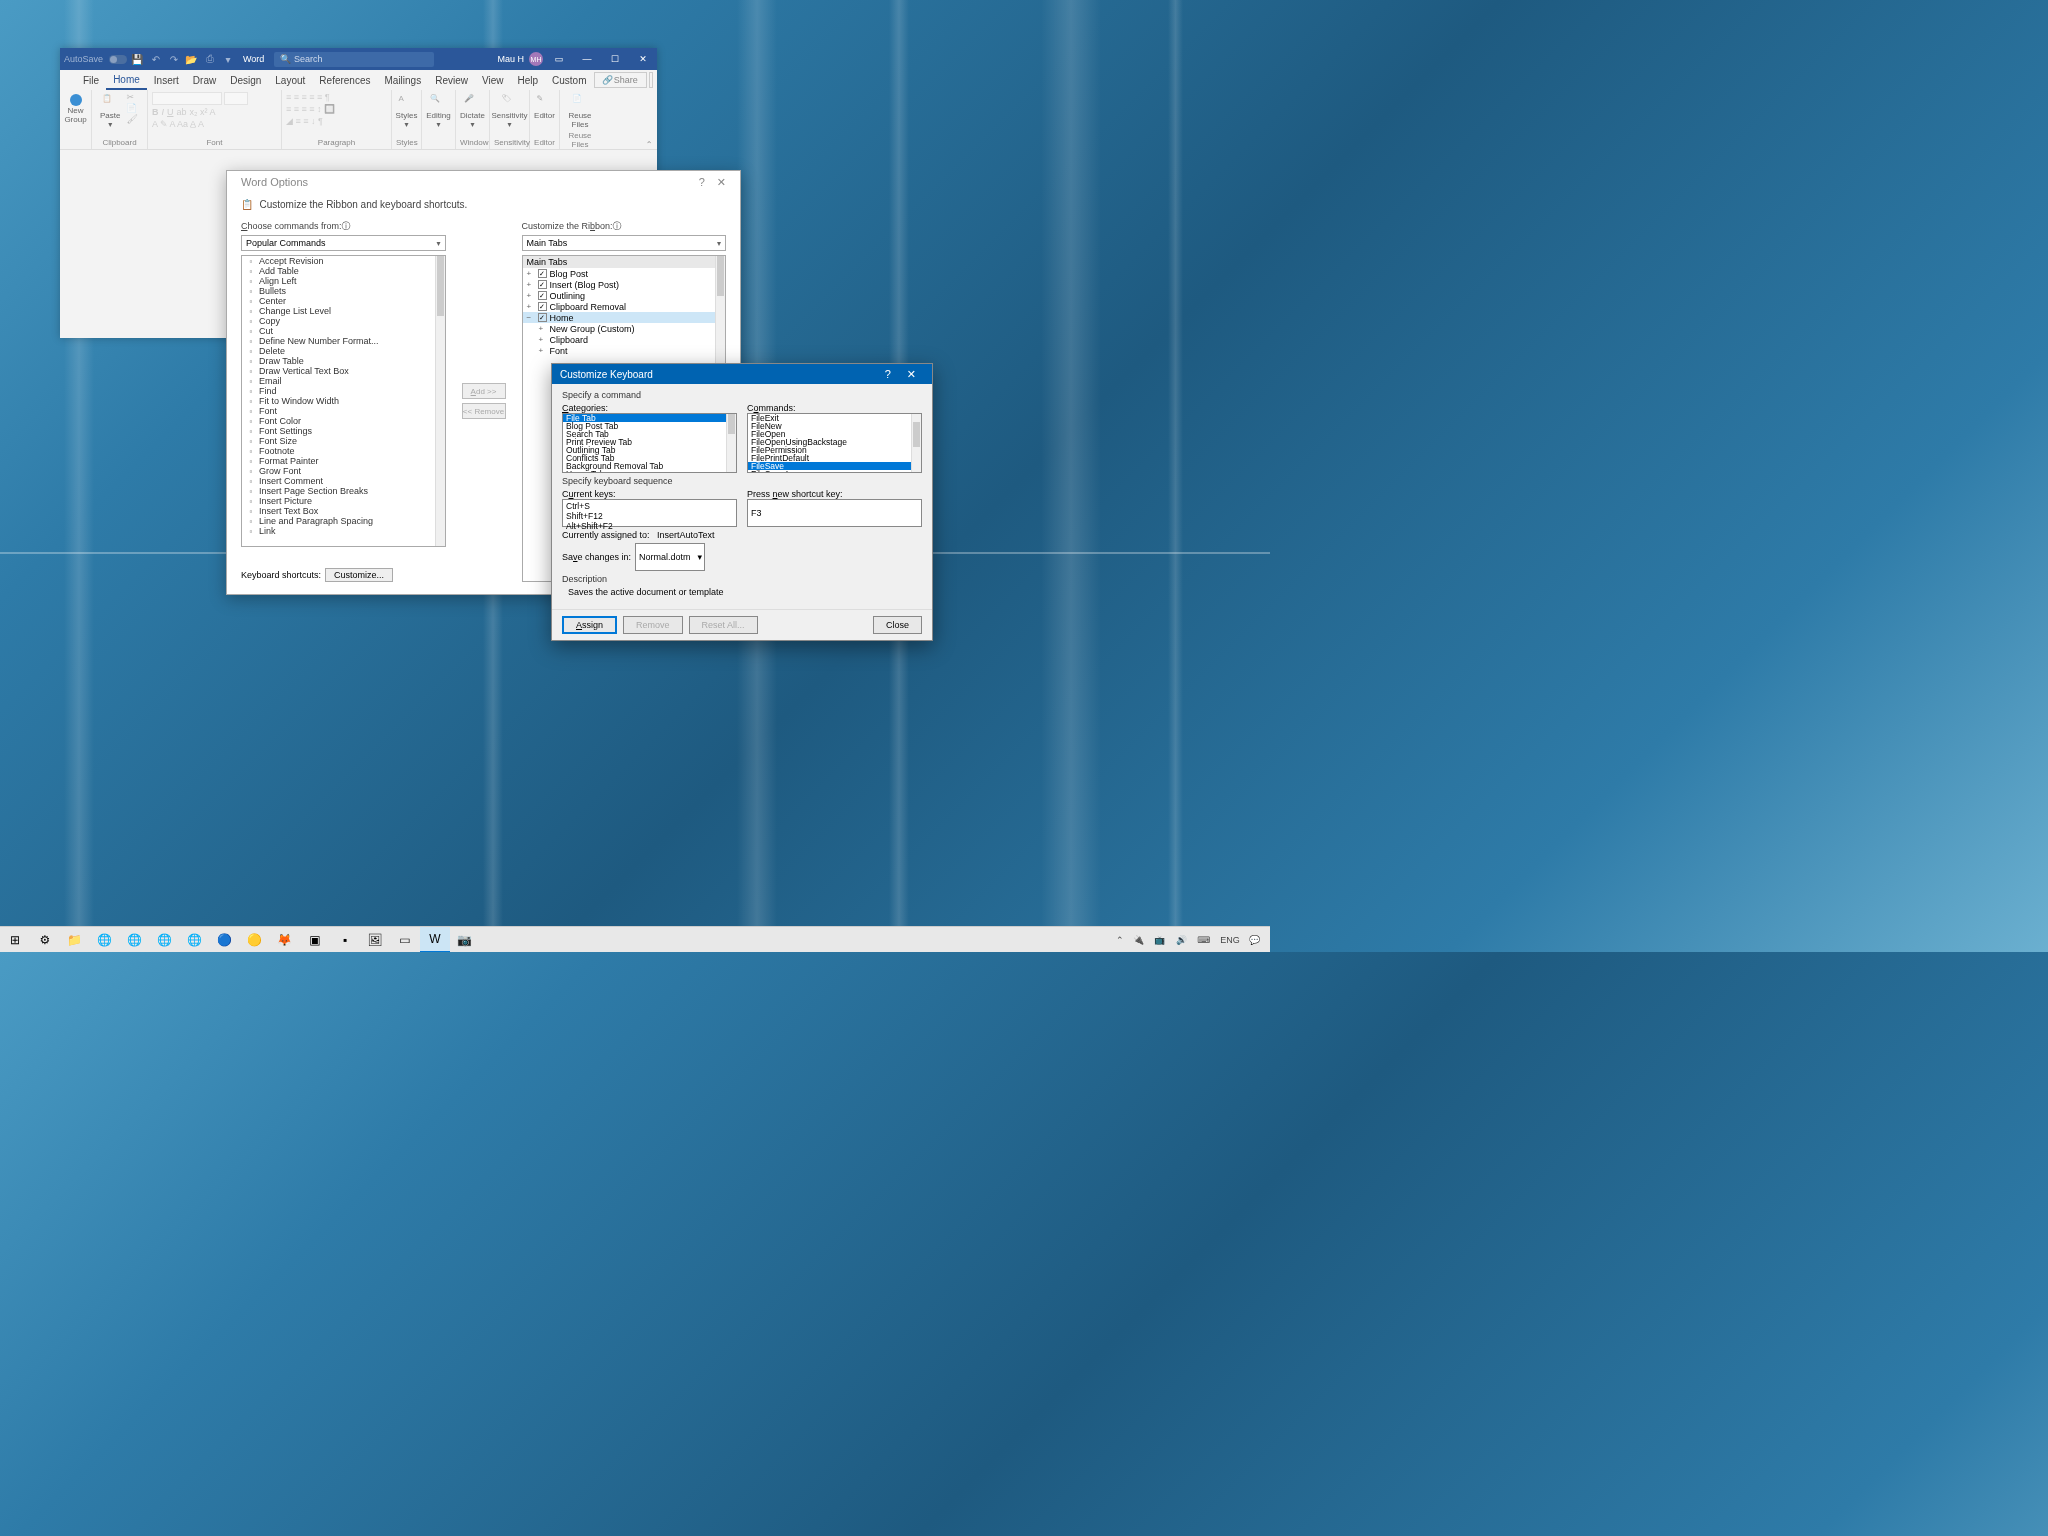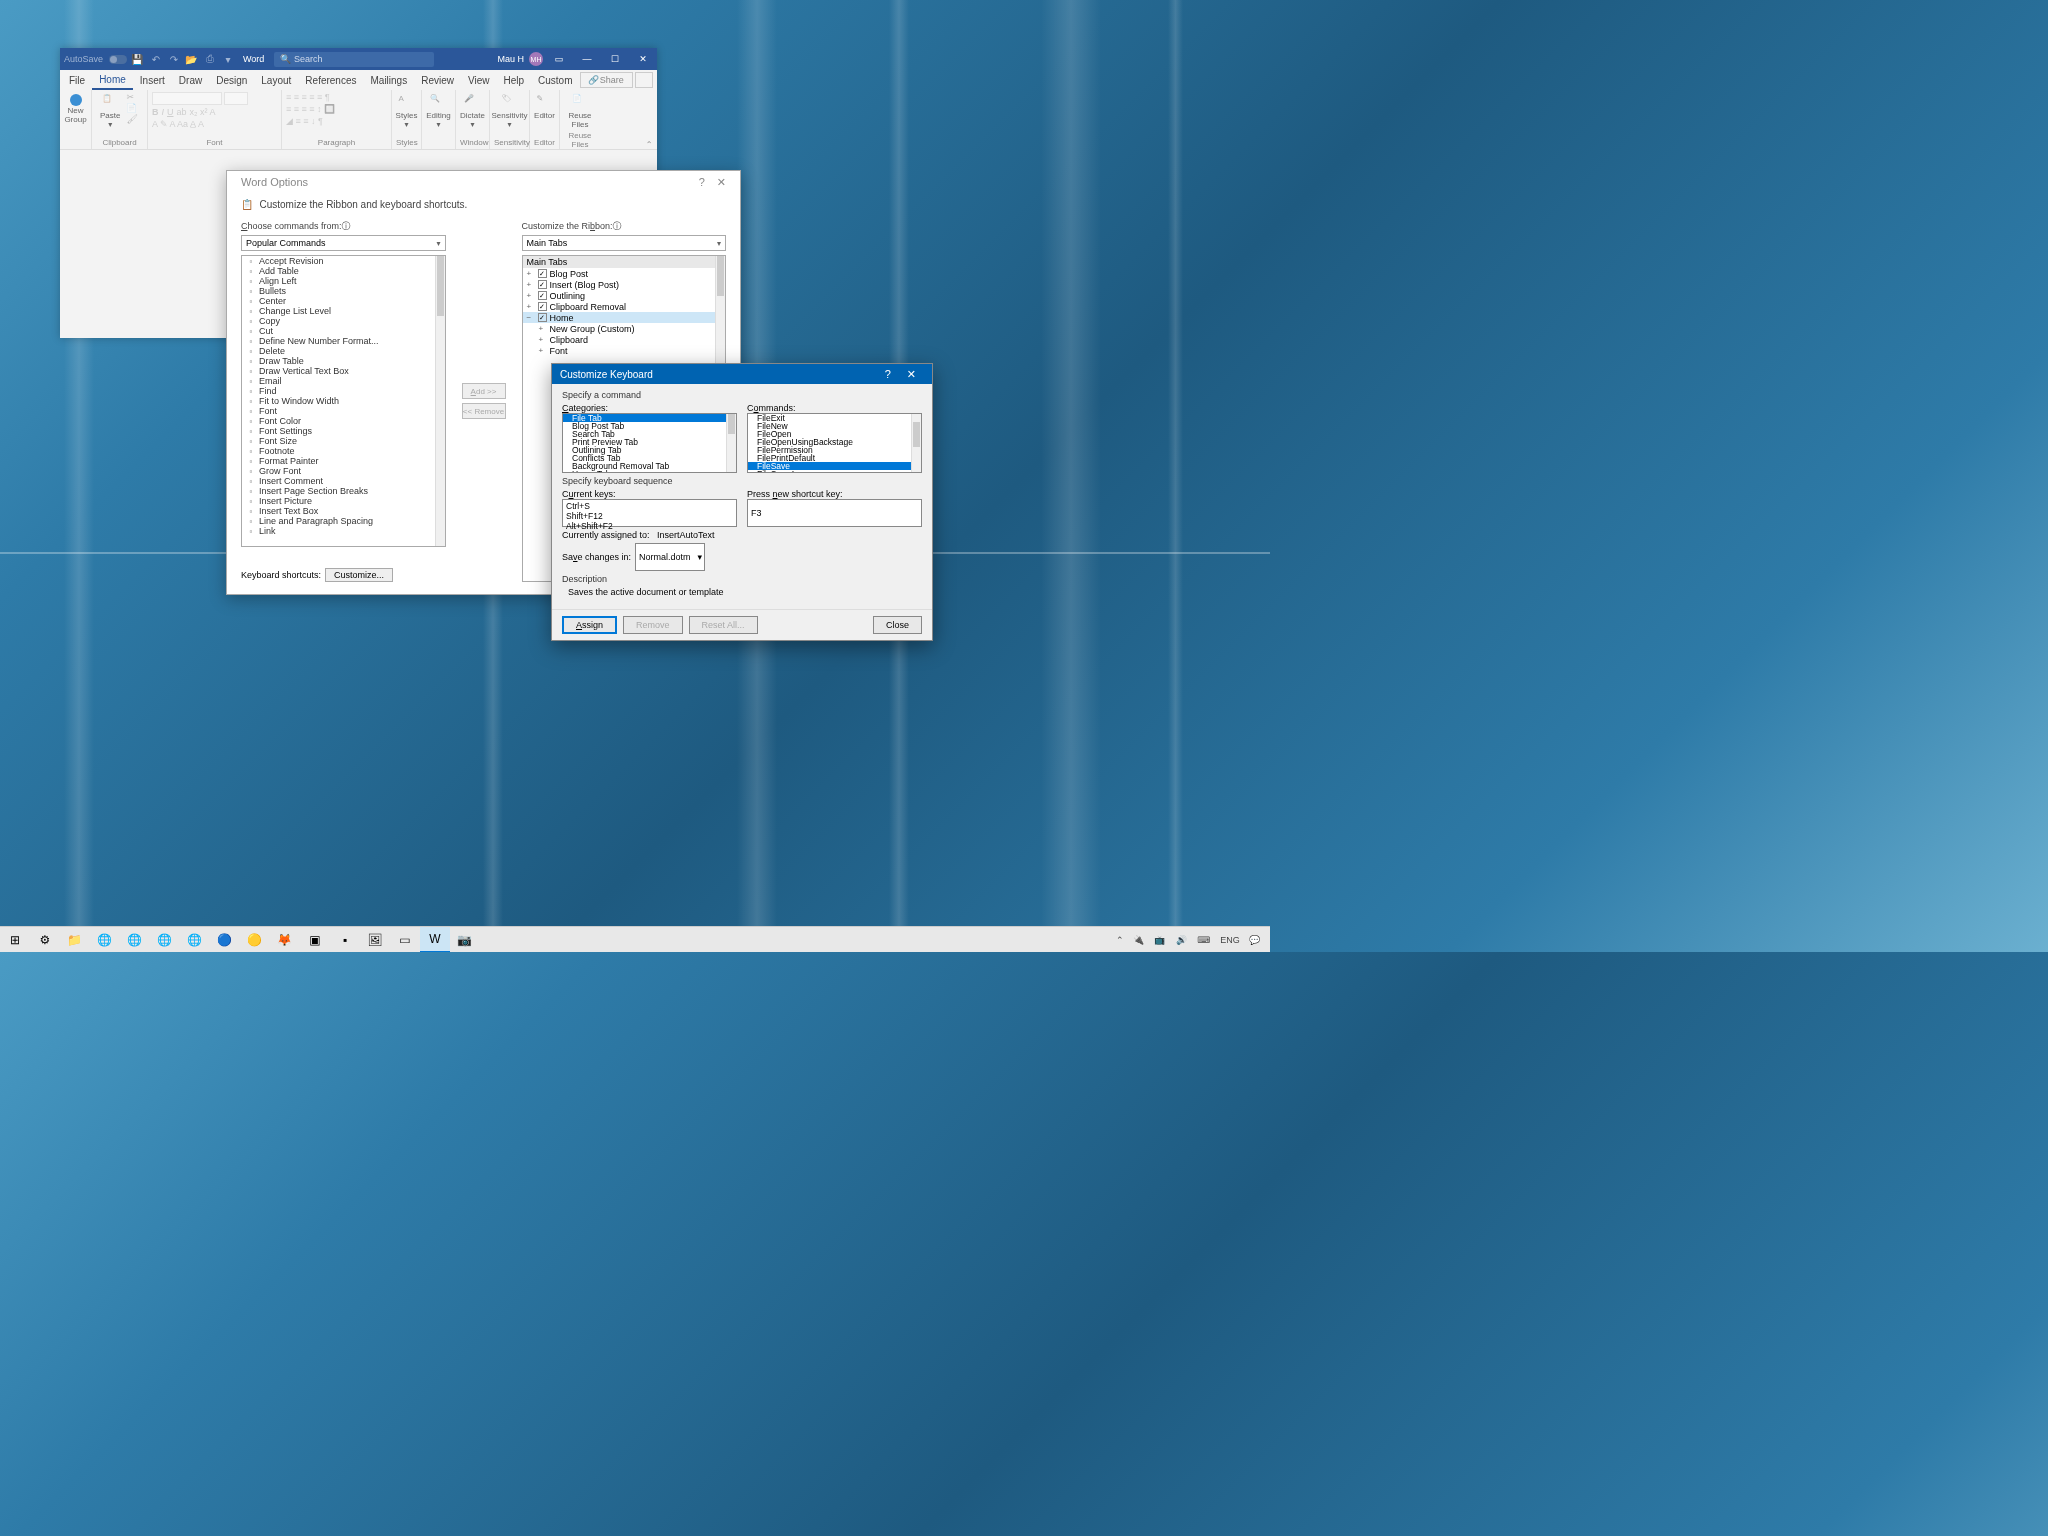--- a/index.html
+++ b/index.html
@@ -13,21 +13,21 @@
 .autosave{padding:0 4px;color:#9fb4d4}
 .pill{width:18px;height:9px;border-radius:5px;background:#4a6ea0;margin:0 2px;position:relative}
 .pill::after{content:"";position:absolute;left:1px;top:1px;width:7px;height:7px;border-radius:50%;background:#8aa0c0}
 .t-btn{width:18px;height:22px;display:flex;align-items:center;justify-content:center;color:#9fb4d4;font-size:10px}
 .t-search{flex:0 0 160px;height:15px;background:#3d6aa8;border-radius:2px;display:flex;align-items:center;padding:0 6px;color:#cdd8eb;font-size:9px;margin:0 4px}
 .t-spacer{flex:1}
 .t-user{width:14px;height:14px;border-radius:50%;background:#a478b8;color:#fff;font-size:7px;display:flex;align-items:center;justify-content:center;margin:0 2px}
 .win-ctl{width:28px;height:22px;display:flex;align-items:center;justify-content:center;color:#fff;font-size:9px}
 .win-ctl.close{background:transparent}
 
-.ribbon-tabs{height:20px;background:#f3f3f3;display:flex;align-items:center;font-size:10px;color:#444;padding-left:2px}
+.ribbon-tabs{height:20px;background:#f3f3f3;display:flex;align-items:center;font-size:10px;color:#444;padding-left:16px}
 .rtab{padding:0 7px;height:20px;display:flex;align-items:center}
 .rtab.active{color:#2b579a;border-bottom:2px solid #2b579a}
 .share-btn{margin-left:auto;padding:0 8px;height:16px;border:1px solid #ccc;font-size:9px;display:flex;align-items:center;color:#888;margin-right:2px}
 .cmt-btn{width:20px;height:16px;border:1px solid #ccc;margin-right:4px}
 
 .ribbon{height:60px;background:#f3f3f3;border-bottom:1px solid #ddd;display:flex;font-size:8px;color:#666}
 .rgroup{border-right:1px solid #e0e0e0;padding:2px 4px;display:flex;flex-direction:column}
 .rgroup-lbl{font-size:8px;text-align:center;color:#888;margin-top:auto}
 .rbig{display:flex;flex-direction:column;align-items:center;padding:2px 4px;font-size:8px}
 .ricon{width:16px;height:16px;margin-bottom:1px;opacity:0.5}
@@ -67,21 +67,21 @@
 
 .ck-dlg{position:absolute;left:551px;top:363px;width:382px;height:278px;background:#f0f0f0;border:1px solid #888;box-shadow:0 6px 20px rgba(0,0,0,0.4);display:flex;flex-direction:column;font-size:9px}
 .ck-title{height:20px;background:#0063b1;color:#fff;display:flex;align-items:center;padding:0 8px;font-size:10px}
 .ck-title .sp{margin-left:auto}
 .ck-title span.btn{padding:0 8px;font-size:11px}
 .ck-body{flex:1;padding:6px 10px;display:flex;flex-direction:column;gap:3px}
 .ck-sec{font-size:9px;color:#333}
 .ck-row{display:flex;gap:10px}
 .ck-col{flex:1;display:flex;flex-direction:column}
 .ck-list{border:1px solid #888;background:#fff;height:60px;overflow:hidden;font-size:8.5px;position:relative}
-.ck-li{padding:0 9px;height:8px;display:flex;align-items:center}
+.ck-li{padding:0 3px;height:8px;display:flex;align-items:center}
 .ck-li.sel{background:#0078d7;color:#fff}
 .ck-input{border:1px solid #888;background:#fff;height:28px;padding:0 3px;font-size:9px;display:flex;align-items:center}
 .ck-keys{border:1px solid #888;background:#fff;height:28px;padding:1px 3px;font-size:8.5px}
 .ck-assign{font-size:9px}
 .ck-save{display:flex;align-items:center;gap:4px}
 .ck-btns{display:flex;gap:6px;padding:6px 10px;border-top:1px solid #ddd}
 .ck-btn{padding:2px 12px;border:1px solid #888;background:#e8e8e8;font-size:9px}
 .ck-btn.primary{border:2px solid #0078d7}
 .ck-btn.dis{color:#aaa}
 

